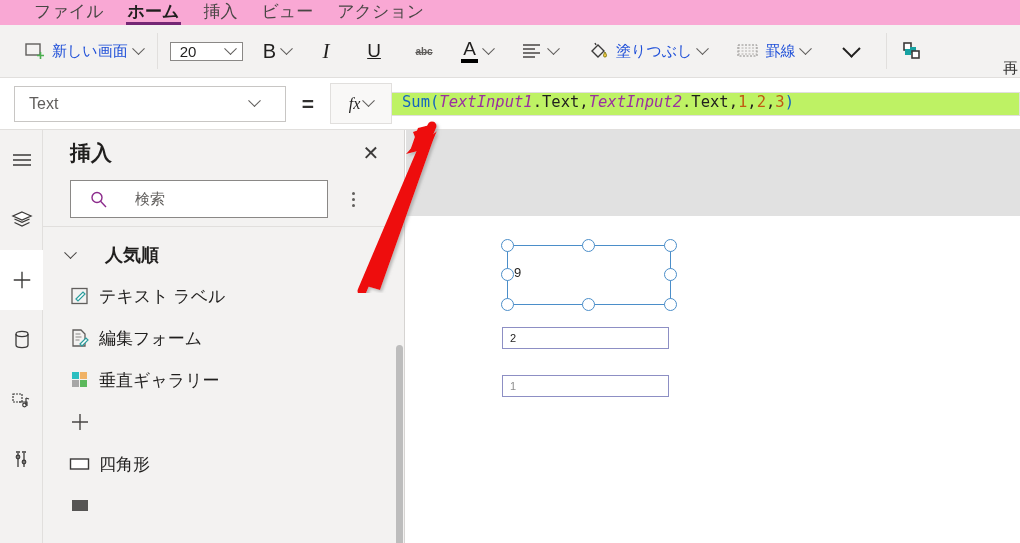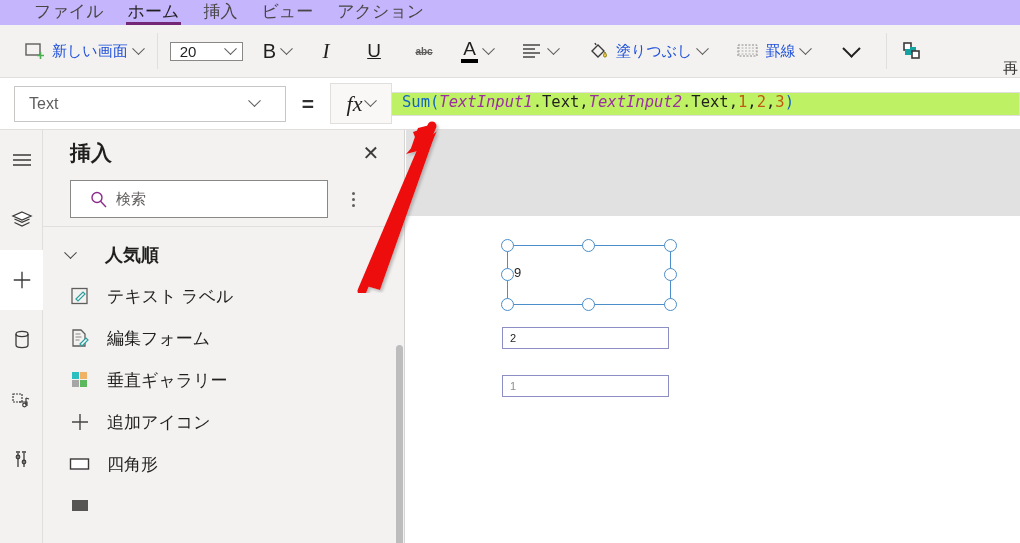--- a/index.html
+++ b/index.html
@@ -12,36 +12,36 @@
   #app {
     position: relative;
     width: 1020px; height: 543px;
     background: #ffffff;
   }
 
   
   .tabbar {
     position: absolute; left: 0; top: 0;
     width: 1020px; height: 25px;
-    background: #c4b5fd;
+    background: #f9a8d4;
     display: flex; align-items: flex-start;
     padding-left: 22px;
     overflow: hidden;
   }
   .tab {
     position: relative;
     height: 25px;
     padding: 0 12px;
     font-size: 17px;
     color: #484644;
     line-height: 24px;
     white-space: nowrap;
     cursor: pointer;
   }
-  .tab.active { color: #201f1e; font-weight: normal; text-align: right; }
+  .tab.active { color: #201f1e; font-weight: bold; text-align: right; }
   .tab.active::after {
     content: ""; position: absolute;
     left: 10px; right: 10px; bottom: 0;
     height: 3px; background: #742774;
   }
 
   
   .ribbon {
     position: absolute; left: 0; top: 25px;
     width: 1020px; height: 53px;
@@ -121,21 +121,21 @@
     font-size: 21px; color: #323130; font-weight: 600;
   }
   .fx-btn {
     width: 62px; height: 41px;
     border: 1px solid #e1dfdd; background: #f9f8f7;
     display: flex; align-items: center; justify-content: center; gap: 4px;
     cursor: pointer;
   }
   .fx-btn .fx {
     font-family: "Liberation Serif", serif;
-    font-style: italic; font-size: 22px; color: #201f1e;
+    font-style: italic; font-size: 16px; color: #201f1e;
   }
   .formula-input {
     flex: 1; height: 24px;
     border: 1px solid #e1dfdd; border-left: none;
     background: #bef264;
     display: flex; 
     padding-left: 10px;
     font-family: "DejaVu Sans Mono", monospace;
     font-size: 15.5px;
     overflow: hidden; white-space: nowrap;
@@ -180,21 +180,21 @@
     font-size: 20px; color: #3b3a39; cursor: pointer;
   }
   .search-row {
     display: flex; align-items: center;
     padding: 0 0 0 27px;
     height: 46px;
   }
   .searchbox {
     width: 258px; height: 38px;
     border: 1px solid #8a8886; background: #ffffff;
-    display: flex; align-items: center; gap: 7px;
+    display: flex; align-items: center; gap: 26px;
     padding-left: 16px;
     cursor: text;
   }
   .search-ph { font-size: 15px; color: #605e5c; }
   .kebab {
     width: 34px; height: 34px; margin-left: 8px;
     display: flex; flex-direction: column; align-items: center; justify-content: center;
     gap: 3px; cursor: pointer;
   }
   .kebab i { width: 3px; height: 3px; background: #605e5c; border-radius: 50%; display:block;}
@@ -211,21 +211,21 @@
     cursor: pointer;
   }
   .section-head .txt { font-size: 18px; color: #201f1e; font-weight: bold; }
   .chev-sm {
     width: 9px; height: 9px;
     border-right: 1.5px solid #484644;
     border-bottom: 1.5px solid #484644;
     transform: rotate(45deg) translate(-2px,-2px);
   }
   .li {
-    display: flex; align-items: center; gap: 16px;
+    display: flex; align-items: center; gap: 8px;
     height: 42px; padding-left: 26px;
     cursor: pointer;
   }
   .li .name { font-size: 17px; color: #201f1e; }
   .ico { width: 22px; height: 22px; display: flex; align-items: center; justify-content: center; flex: 0 0 22px;}
   .panel-scroll {
     position: absolute;
     left: 353px; top: 118px;
     width: 7px; height: 285px;
     background: #bdbdbd; border-radius: 4px;
@@ -556,21 +556,20 @@
         </span>
         <span class="name">垂直ギャラリー</span>
       </div>
 
       <div class="li">
         <span class="ico">
           <svg width="20" height="20" viewBox="0 0 20 20">
             <path d="M10 2v16M2 10h16" stroke="#484644" stroke-width="1.4"></path>
           </svg>
         </span>
-        <span class="name">追加アイコン</span>
       </div>
 
       <div class="li">
         <span class="ico">
           <svg width="22" height="14" viewBox="0 0 22 14">
             <rect x="1.5" y="2" width="18" height="10" fill="#fff" stroke="#3b3a39" stroke-width="1.4"></rect>
           </svg>
         </span>
         <span class="name">四角形</span>
       </div>

